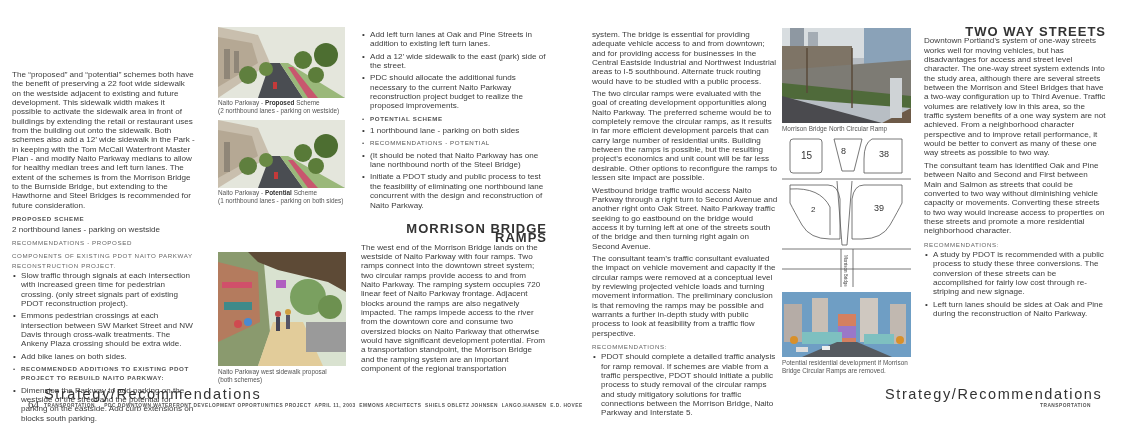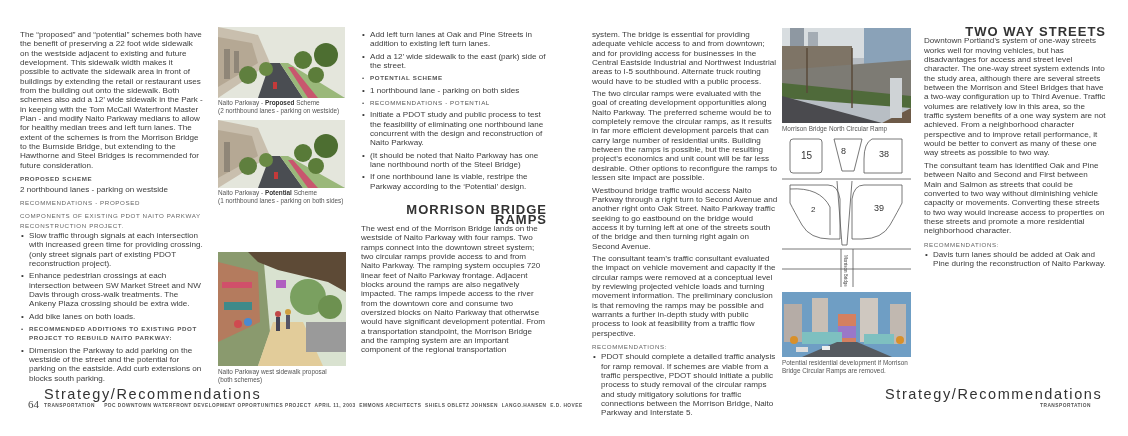--- a/index.html
+++ b/index.html
@@ -20,30 +20,30 @@
   .footer-title { position: absolute; top: 386px; font-size: 14.5px; letter-spacing: 1.6px; color: #333; }
   .footer-line { position: absolute; top: 403px; font-size: 4.8px; letter-spacing: 0.5px; text-transform: uppercase; color: #555; font-weight: bold; }
   .pnum { position: absolute; top: 398px; font-size: 11px; color: #444; font-family: "Liberation Serif", serif; }
   svg { display: block; }
 </style>
 </head>
 <body>
 
 <div>
 
-  <div class="col" style="left:20px; width:184px;">
+  <div class="col" style="left:12px; width:184px;margin-top:40px;">
     <p>The “proposed” and “potential” schemes both have the benefit of preserving a 22 foot wide sidewalk on the westside adjacent to existing and future development. This sidewalk width makes it possible to activate the sidewalk area in front of buildings by extending the retail or restaurant uses from the building out onto the sidewalk. Both schemes also add a 12’ wide sidewalk in the Park - in keeping with the Tom McCall Waterfront Master Plan - and modify Naito Parkway medians to allow for healthy median trees and left turn lanes. The extent of the schemes is from the Morrison Bridge to the Burnside Bridge, but extending to the Hawthorne and Steel Bridges is recommended for future consideration.</p>
     <div class="sc">Proposed Scheme</div>
     <p>2 northbound lanes - parking on westside</p>
     <div class="sc light">Recommendations - Proposed</div>
     <div class="sc light">Components of existing PDOT Naito Parkway reconstruction project.</div>
     <ul>
-      <li>Slow traffic through signals at each intersection with increased green time for providing crossing. (only street signals part of existing PDOT reconstruction project).</li>
-      <li>Enhance pedestrian crossings at each intersection between SW Market Street and NW Davis through cross-walk treatments. The Ankeny Plaza crossing should be extra wide.</li>
-      <li>Add bike lanes on both loads.</li>
+      <li>Slow traffic through signals at each intersection with increased green time for pedestrian crossing. (only street signals part of existing PDOT reconstruction project).</li>
+      <li>Emmons pedestrian crossings at each intersection between SW Market Street and NW Davis through cross-walk treatments. The Ankeny Plaza crossing should be extra wide.</li>
+      <li>Add bike lanes on both sides.</li>
       <li class="sc-li">Recommended additions to existing PDOT project to rebuild Naito Parkway:</li>
       <li>Dimension the Parkway to add parking on the westside of the street and the potential for parking on the eastside. Add curb extensions on blocks south parking.</li>
     </ul>
   </div>
 
   <div class="fig" style="left:218px; top:27px; width:127px; height:71px;">
     <svg width="127" height="71" viewBox="0 0 127 71">
       <rect width="127" height="71" fill="#e4e6dc"></rect>
       <polygon points="0,0 40,8 52,36 0,71" fill="#c9bfae"></polygon>
       <polygon points="0,10 34,16 40,36 0,60" fill="#b5a894"></polygon>
@@ -110,26 +110,26 @@
   </div>
   <div class="cap" style="left:218px; top:368px; width:135px;">
     <span>Naito Parkway west sidewalk proposal</span><br>
     <span>(both schemes)</span>
   </div>
 
   <div class="col" style="left:361px; width:186px;">
     <ul>
       <li>Add left turn lanes at Oak and Pine Streets in addition to existing left turn lanes.</li>
       <li>Add a 12’ wide sidewalk to the east (park) side of the street.</li>
+      <li>PDC should allocate the additional funds necessary to the current Naito Parkway reconstruction project budget to realize the proposed improvements.</li>
       <li class="sc-li">Potential Scheme</li>
       <li>1 northbound lane - parking on both sides</li>
       <li class="sc-li" style="font-weight:normal;">Recommendations - Potential</li>
+      <li>(It should be noted that Naito Parkway has one lane northbound north of the Steel Bridge)</li>
       <li>Initiate a PDOT study and public process to test the feasibility of eliminating one northbound lane concurrent with the design and reconstruction of Naito Parkway.</li>
-      <li>(It should be noted that Naito Parkway has one lane northbound north of the Steel Bridge)</li>
-      <li>If one northbound lane is viable, restripe the Parkway according to the ‘Potential’ design.</li>
     </ul>
     <div class="h">Morrison Bridge Ramps</div>
     <p>The west end of the Morrison Bridge lands on the westside of Naito Parkway with four ramps. Two ramps connect into the downtown street system; two circular ramps provide access to and from Naito Parkway. The ramping system occupies 720 linear feet of Naito Parkway frontage. Adjacent blocks around the ramps are also negatively impacted. The ramps impede access to the river from the downtown core and consume two oversized blocks on Naito Parkway that otherwise would have significant development potential. From a transportation standpoint, the Morrison Bridge and the ramping system are an important component of the regional transportation</p>
   </div>
 
   <div class="footer-title" style="left:44px;">Strategy/Recommendations</div>
   <div class="pnum" style="left:28px;">64</div>
   <div class="footer-line" style="left:44px; white-space:pre;">Transportation     PDC Downtown Waterfront Development Opportunities Project  April 11, 2003  Emmons Architects  Shiels Obletz Johnsen  Lango.Hansen  E.D. Hovee</div>
 </div>
 
@@ -207,20 +207,21 @@
     </svg>
   </div>
   <div class="cap" style="left:782px; top:359px; width:140px;">Potential residential development if Morrison Bridge Circular Ramps are removed.</div>
 
   <div class="col" style="left:924px; width:182px; top:27px;">
     <div class="h" style="margin-top:0;">Two Way Streets</div>
     <p>Downtown Portland’s system of one-way streets works well for moving vehicles, but has disadvantages for access and street level character. The one-way street system extends into the study area, although there are several streets between the Morrison and Steel Bridges that have a two-way configuration up to Third Avenue. Traffic volumes are relatively low in this area, so the traffic system benefits of a one way system are not achieved. From a neighborhood character perspective and to improve retail performance, it would be better to convert as many of these one way streets as possible to two way.</p>
     <p>The consultant team has identified Oak and Pine between Naito and Second and First between Main and Salmon as streets that could be converted to two way without diminishing vehicle capacity or movements. Converting these streets to two way would increase access to properties on these streets and promote a more residential neighborhood character.</p>
     <div class="sc light">Recommendations:</div>
     <ul>
-      <li>Davis turn lanes should be added at Oak and Pine during the reconstruction of Naito Parkway.</li>
+      <li>A study by PDOT is recommended with a public process to study these three conversions. The conversion of these streets can be accomplished for fairly low cost through re-striping and new signage.</li>
+      <li>Left turn lanes should be sides at Oak and Pine during the reconstruction of Naito Parkway.</li>
     </ul>
   </div>
 
   <div class="footer-title" style="left:885px;">Strategy/Recommendations</div>
   <div class="footer-line" style="left:1040px;">Transportation</div>
   <div class="pnum" style="left:1130px;">65</div>
 </div>
 
 </body></html>

